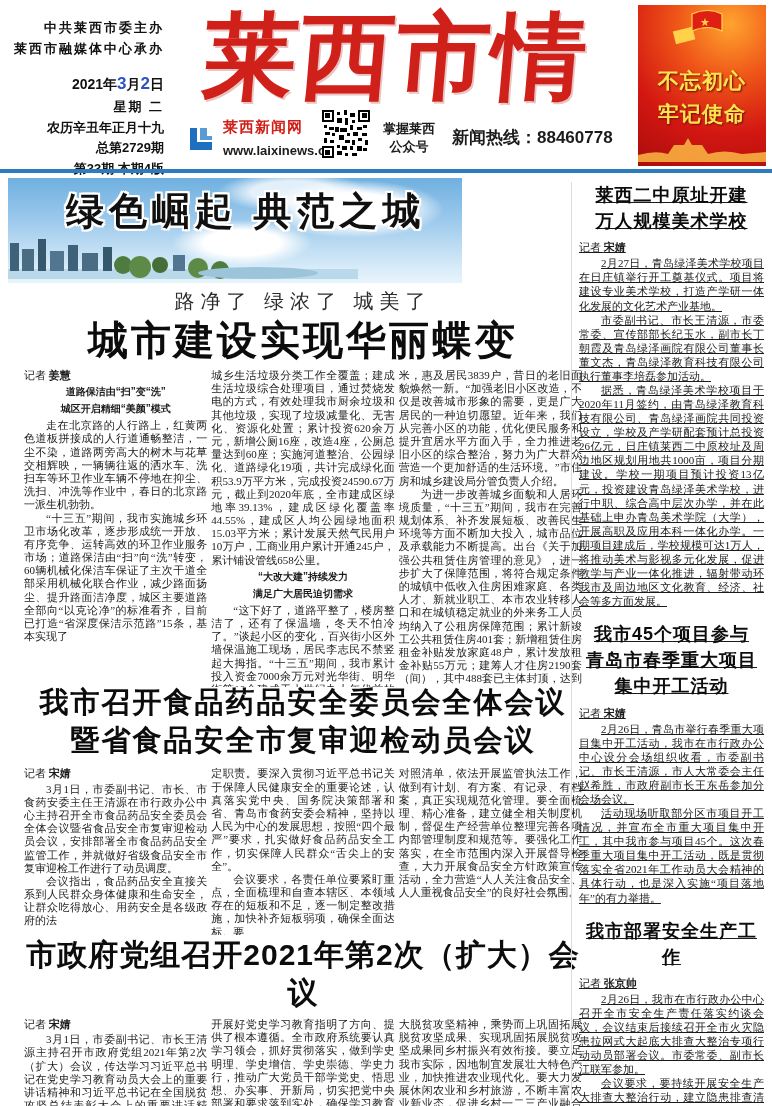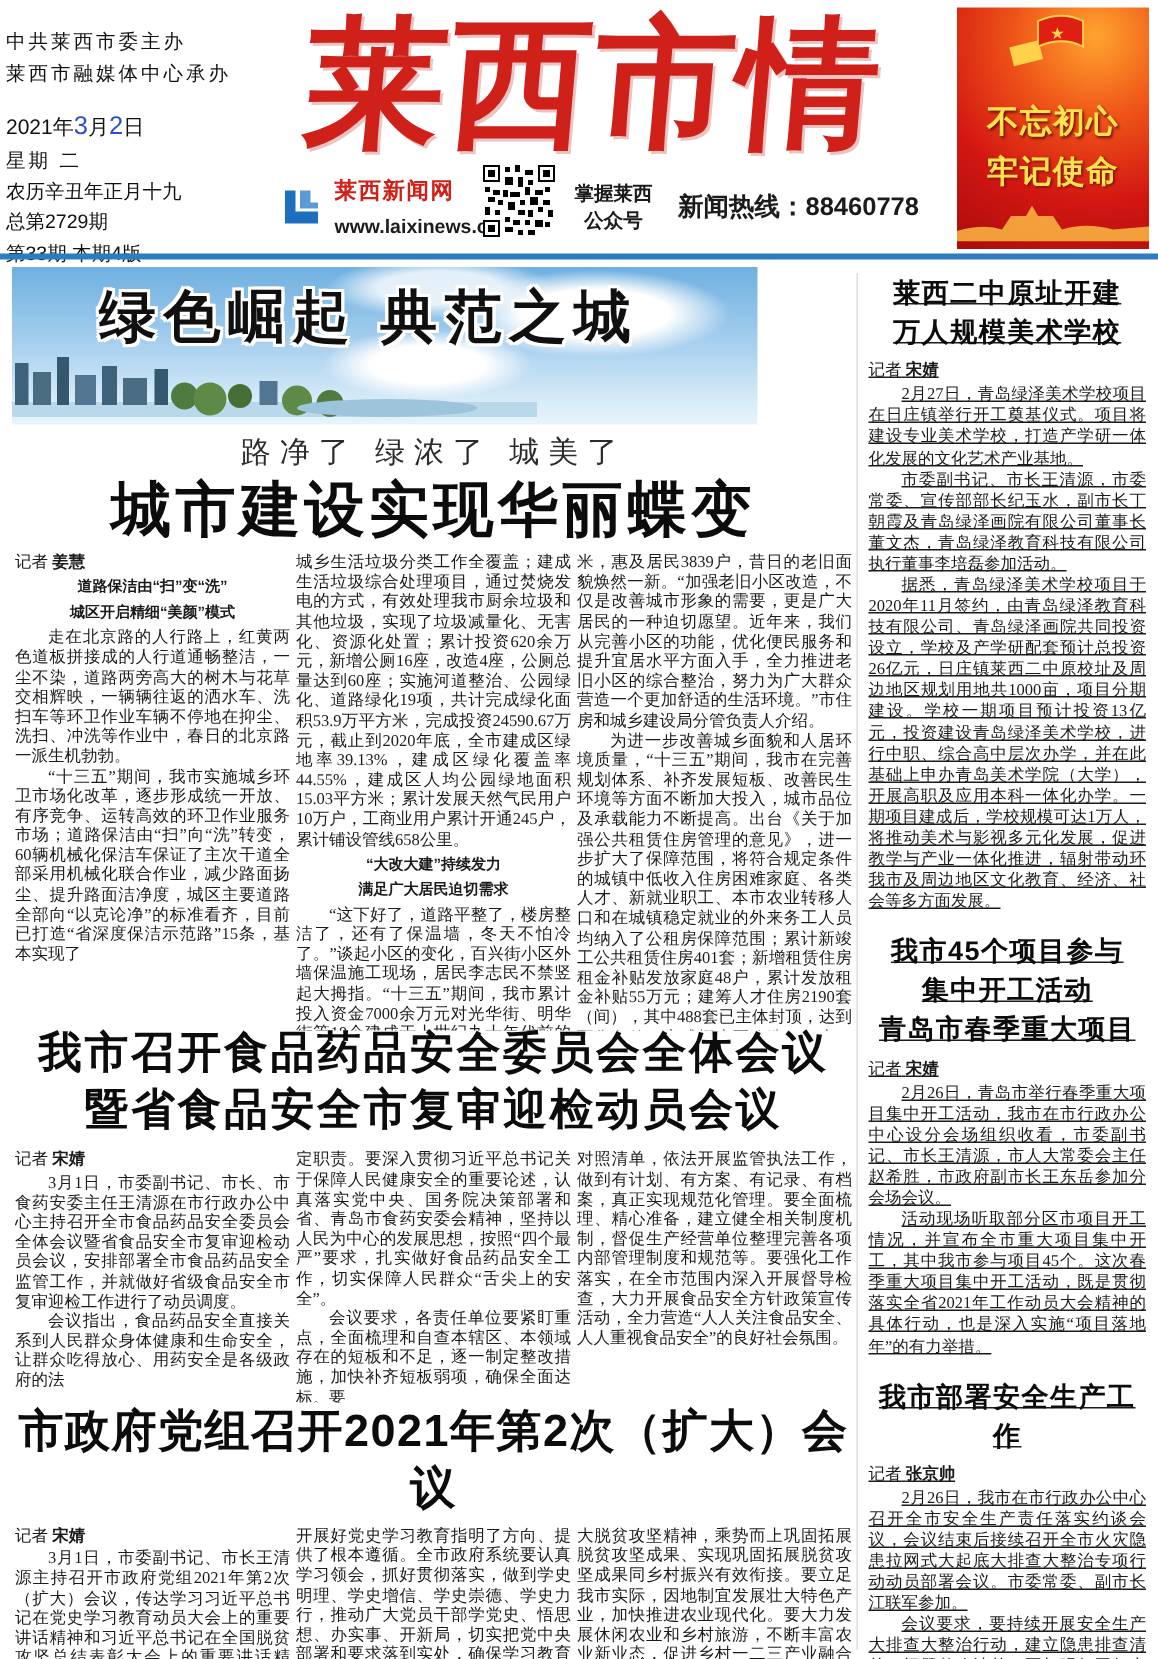--- a/index.html
+++ b/index.html
@@ -3,22 +3,22 @@
 <meta charset="utf-8">
 <style>
   html,body { margin:0; padding:0; background:#9a9a9a; }
   .page {
     position:relative; width:772px; height:1106px; margin:0 auto;
     background:#ffffff; overflow:hidden;
     font-family:"Liberation Serif", serif; color:#1b1b1b;
   }
   
   .pub-info {
-    position:absolute; left:4px; top:18px; width:160px; text-align:left;
-    font-family:"Liberation Sans", sans-serif; font-weight:normal;
+    position:absolute; left:4px; top:18px; width:160px; text-align:right;
+    font-family:"Liberation Sans", sans-serif; font-weight:bold;
     font-size:13px; line-height:1.6; color:#111;
   }
   .pub-info .sp { letter-spacing:2px; }
   .date-line { margin-top:10px; font-size:14px; }
   .num-blue { color:#2b50c8; font-size:17px; }
   .masthead {
     position:absolute; left:162px; top:0; width:468px; height:114px;
     text-align:center; font-size:94px; line-height:112px; font-weight:bold;
     color:#d0201a; font-family:"DejaVu Serif", serif;
     transform:skewX(-5deg); letter-spacing:2px;
@@ -43,41 +43,41 @@
   .poster-flag { position:absolute; left:32px; top:4px; }
   .poster-text {
     position:absolute; top:60px; left:0; width:100%; text-align:center;
     color:#ffe34d; font-size:21px; font-weight:bold; line-height:1.55;
     font-family:"DejaVu Serif", serif; text-shadow:1px 1px 2px #6e0a06; letter-spacing:1px;
   }
   .poster-bottom { position:absolute; bottom:0; left:0; }
   .rule-blue { position:absolute; top:169px; left:0; width:772px; height:4px; }
   
   .banner {
-    position:absolute; left:8px; top:178px; width:497px; height:105px; overflow:hidden;
+    position:absolute; left:8px; top:178px; width:454px; height:105px; overflow:hidden;
     background:linear-gradient(180deg,#6fb0e0 0%,#9cc9ec 40%,#d7ebf8 85%,#e8f4fb 100%);
   }
   .cloud { position:absolute; border-radius:50%;
     background:radial-gradient(closest-side,#ffffff 55%,rgba(255,255,255,0) 100%); }
   .cloud.c1 { right:18px;  top:2px;  width:180px; height:58px; }
   .cloud.c2 { right:150px; top:42px; width:140px; height:46px; }
   .cloud.c3 { left:210px;  top:-6px; width:150px; height:40px; opacity:.8; }
   .skyline { position:absolute; left:0; bottom:0; }
   .slogan-main {
     position:absolute; left:58px; top:8px;
     font-family:"Liberation Sans", sans-serif; font-weight:900; font-size:38px; letter-spacing:5px; color:#101010;
     text-shadow:-2px 0 #fff,2px 0 #fff,0 -2px #fff,0 2px #fff,-2px -2px #fff,2px 2px #fff,-2px 2px #fff,2px -2px #fff;
   }
   .slogan-sub {
     position:absolute; left:244px; top:62px;
     font-family:"Liberation Sans", sans-serif; font-weight:900; font-size:27px; letter-spacing:3px; color:#e53326;
     text-shadow:-2px 0 #fff,2px 0 #fff,0 -2px #fff,0 2px #fff,-2px -2px #fff,2px 2px #fff,-2px 2px #fff,2px -2px #fff;
   }
   
-  .main-block { position:absolute; left:10px; width:558px; }
+  .main-block { position:absolute; left:24px; width:558px; }
   .cols { display:flex; gap:4px; overflow:hidden; }
   .col { flex:1; font-size:11px; line-height:1.2; text-align:justify; }
   p { margin:0; text-indent:2em; }
   p.no-indent { text-indent:0; }
   .byline { text-indent:2em; margin-bottom:2px; }
   .byline b { font-family:"Liberation Sans", sans-serif; }
   .col-sub {
     font-family:"Liberation Sans", sans-serif; font-weight:bold; text-align:center; text-indent:0;
     font-size:10px; line-height:1.4; margin:3px 0;
   }
@@ -317,22 +317,22 @@
         <p class="byline no-indent"><span>记者</span> <b>宋婧</b></p>
         <p>2月27日，青岛绿泽美术学校项目在日庄镇举行开工奠基仪式。项目将建设专业美术学校，打造产学研一体化发展的文化艺术产业基地。</p>
         <p>市委副书记、市长王清源，市委常委、宣传部部长纪玉水，副市长丁朝霞及青岛绿泽画院有限公司董事长董文杰，青岛绿泽教育科技有限公司执行董事李培磊参加活动。</p>
         <p>据悉，青岛绿泽美术学校项目于2020年11月签约，由青岛绿泽教育科技有限公司、青岛绿泽画院共同投资设立，学校及产学研配套预计总投资26亿元，日庄镇莱西二中原校址及周边地区规划用地共1000亩，项目分期建设。学校一期项目预计投资13亿元，投资建设青岛绿泽美术学校，进行中职、综合高中层次办学，并在此基础上申办青岛美术学院（大学），开展高职及应用本科一体化办学。一期项目建成后，学校规模可达1万人，将推动美术与影视多元化发展，促进教学与产业一体化推进，辐射带动环我市及周边地区文化教育、经济、社会等多方面发展。</p>
       </div>
     </div>
 
     <div class="s-art">
       <div class="s-title">
         <div>我市45个项目参与</div>
+        <div>青岛市春季重大项目</div>
         <div>集中开工活动</div>
-        <div>青岛市春季重大项目</div>
       </div>
       <div class="s-body">
         <p class="byline no-indent"><span>记者</span> <b>宋婧</b></p>
         <p>2月26日，青岛市举行春季重大项目集中开工活动，我市在市行政办公中心设分会场组织收看，市委副书记、市长王清源，市人大常委会主任赵希胜，市政府副市长王东岳参加分会场会议。</p>
         <p>活动现场听取部分区市项目开工情况，并宣布全市重大项目集中开工，其中我市参与项目45个。这次春季重大项目集中开工活动，既是贯彻落实全省2021年工作动员大会精神的具体行动，也是深入实施“项目落地年”的有力举措。</p>
       </div>
     </div>
 
     <div class="s-art">
       <div class="s-title">我市部署安全生产工作</div>

